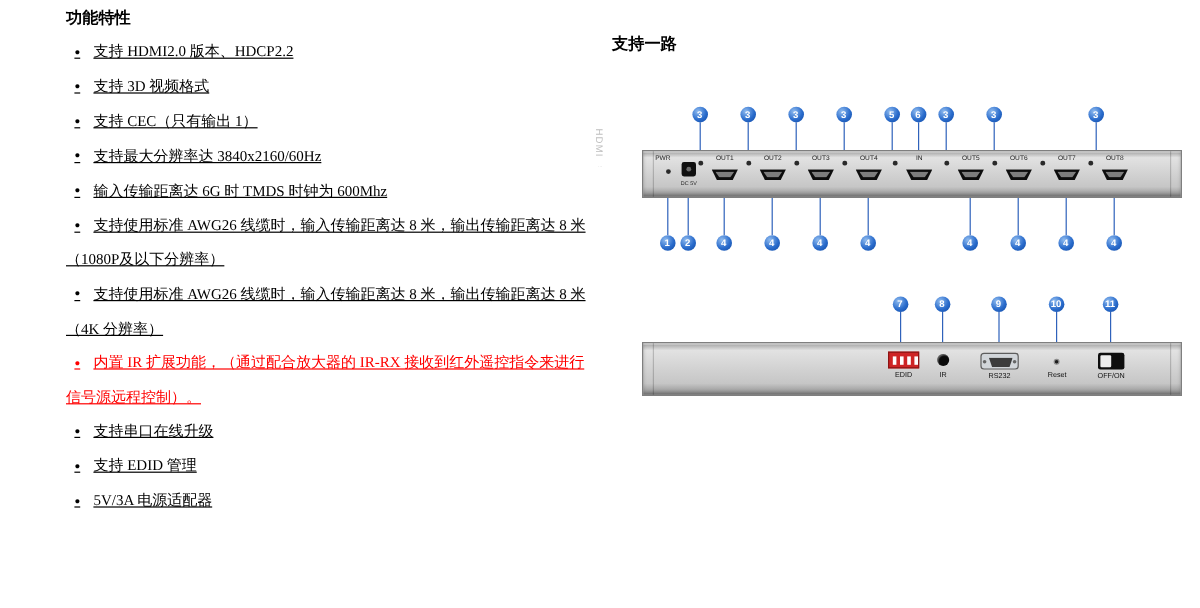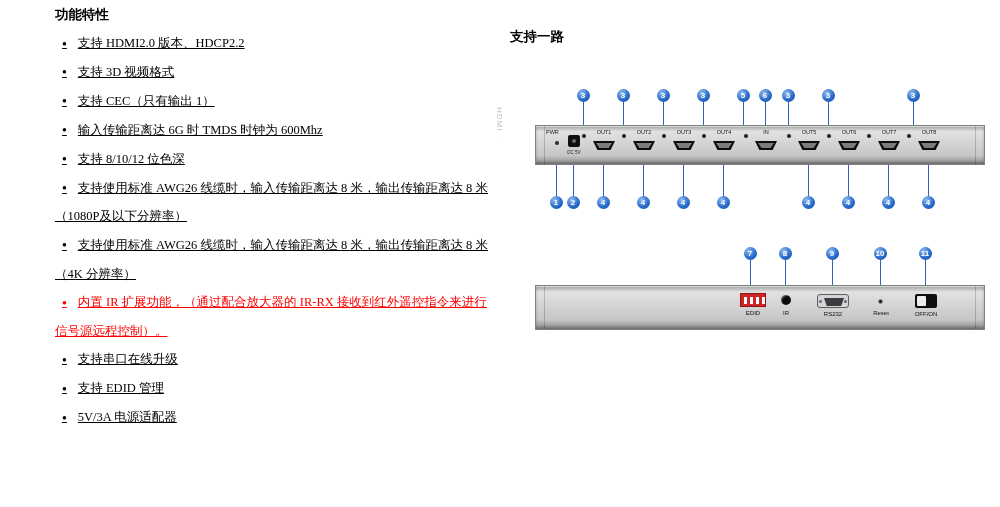--- a/index.html
+++ b/index.html
@@ -84,22 +84,22 @@
 </style>
 </head>
 <body>
 
 <div class="features">
   <div class="features-title">功能特性</div>
   <div class="features-list">
       <div class="feature-item"><span class="bullet">●</span><span>支持 HDMI2.0 版本、HDCP2.2</span></div>
       <div class="feature-item"><span class="bullet">●</span><span>支持 3D 视频格式</span></div>
       <div class="feature-item"><span class="bullet">●</span><span>支持 CEC（只有输出 1）</span></div>
+      <div class="feature-item"><span class="bullet">●</span><span>支持最大分辨率达 3840x2160/60Hz</span></div>
       <div class="feature-item"><span class="bullet">●</span><span>输入传输距离达 6G 时 TMDS 时钟为 600Mhz</span></div>
-      <div class="feature-item"><span class="bullet">●</span><span>支持 8/10/12 位色深</span></div>
       <div class="feature-item"><span class="bullet">●</span><span>支持使用标准 AWG26 线缆时，输入传输距离达 8 米，输出传输距离达 8 米（1080P及以下分辨率）</span></div>
       <div class="feature-item"><span class="bullet">●</span><span>支持使用标准 AWG26 线缆时，输入传输距离达 8 米，输出传输距离达 8 米（4K 分辨率）</span></div>
       <div class="feature-item red"><span class="bullet">●</span><span>内置 IR 扩展功能，（通过配合放大器的 IR-RX 接收到红外遥控指令来进行信号源远程控制）。</span></div>
       <div class="feature-item"><span class="bullet">●</span><span>支持串口在线升级</span></div>
       <div class="feature-item"><span class="bullet">●</span><span>支持 EDID 管理</span></div>
       <div class="feature-item"><span class="bullet">●</span><span>5V/3A 电源适配器</span></div>
     </div>
 </div>
 
 <div class="diagram-title">支持一路</div>

